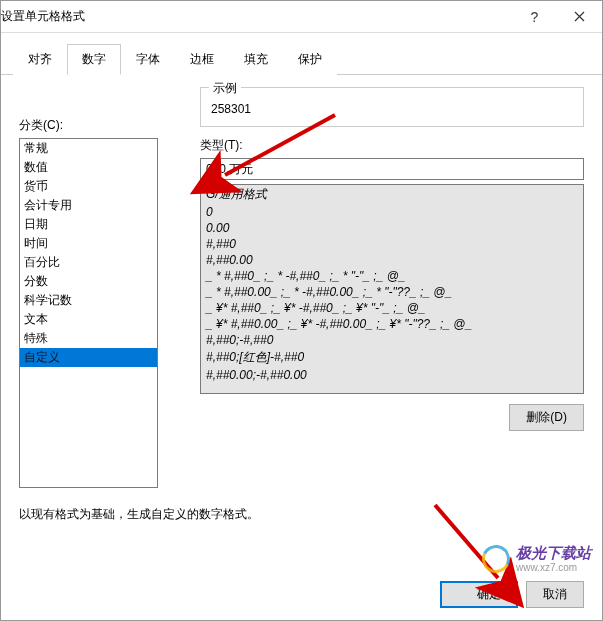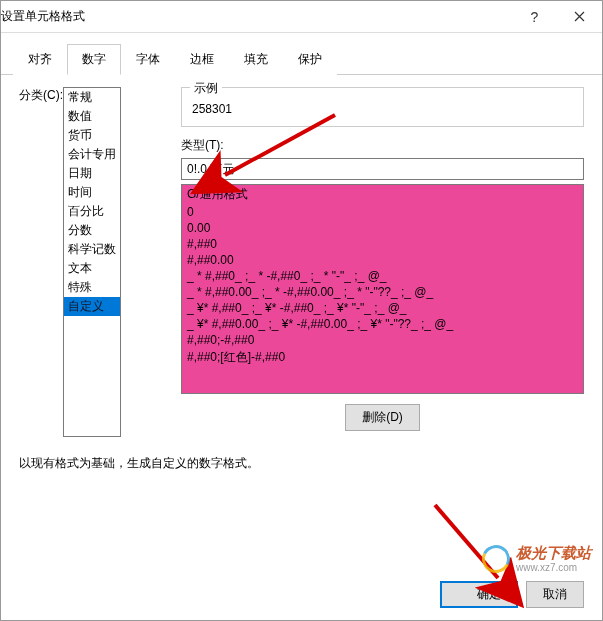--- a/index.html
+++ b/index.html
@@ -65,23 +65,24 @@
       flex: 1;
       padding: 12px 18px;
       display: flex;
       flex-direction: column;
     }
     .main-row {
       display: flex;
       gap: 12px;
     }
     .left-col {
-      width: 120px;
-      display: flex;
-      flex-direction: row;
+      width: 139px;
+      display: flex;
+      flex-direction: column;
+      margin-top: 30px;
     }
     .label {
       margin-bottom: 4px;
     }
     .category-list {
       border: 1px solid #7a7a7a;
       height: 350px;
       overflow-y: auto;
       background: #fff;
     }
@@ -117,30 +118,31 @@
       border: 1px solid #7a7a7a;
       padding: 3px 5px;
       font-family: inherit;
       font-size: 12px;
       margin-bottom: 4px;
     }
     .format-list {
       border: 1px solid #7a7a7a;
       height: 210px;
       overflow-y: scroll;
-      background: #ec4899;
+      background: #e5e5e5;
+      font-style: italic;
     }
     .format-item {
       padding: 1px 5px;
       white-space: nowrap;
       cursor: default;
     }
     .delete-row {
       display: flex;
-      justify-content: center;
+      justify-content: flex-end;
       margin-top: 10px;
     }
     .btn {
       border: 1px solid #aaa;
       background: #e1e1e1;
       padding: 4px 16px;
       font-family: inherit;
       font-size: 12px;
       cursor: default;
     }
@@ -184,21 +186,21 @@
       border-bottom-color: #f5b80a;
       transform: rotate(-20deg);
       position: relative;
     }
     .watermark-text {
       display: flex;
       flex-direction: column;
       line-height: 1.1;
     }
     .watermark-cn {
-      color: #c2410c;
+      color: #4c1d95;
       font-size: 15px;
       font-weight: bold;
       font-style: italic;
     }
     .watermark-en {
       color: #888;
       font-size: 10px;
     }
   </style>
 </head>
@@ -262,20 +264,21 @@
             <div class="format-item">0</div>
             <div class="format-item">0.00</div>
             <div class="format-item">#,##0</div>
             <div class="format-item">#,##0.00</div>
             <div class="format-item">_ * #,##0_ ;_ * -#,##0_ ;_ * "-"_ ;_ @_ </div>
             <div class="format-item">_ * #,##0.00_ ;_ * -#,##0.00_ ;_ * "-"??_ ;_ @_ </div>
             <div class="format-item">_ ¥* #,##0_ ;_ ¥* -#,##0_ ;_ ¥* "-"_ ;_ @_ </div>
             <div class="format-item">_ ¥* #,##0.00_ ;_ ¥* -#,##0.00_ ;_ ¥* "-"??_ ;_ @_ </div>
             <div class="format-item">#,##0;-#,##0</div>
             <div class="format-item">#,##0;[红色]-#,##0</div>
+            <div class="format-item">#,##0.00;-#,##0.00</div>
           </div>
 
         <div class="delete-row">
           <button class="btn">删除(D)</button>
         </div>
       </div>
     </div>
 
     <div class="hint">以现有格式为基础，生成自定义的数字格式。</div>
   </div>

